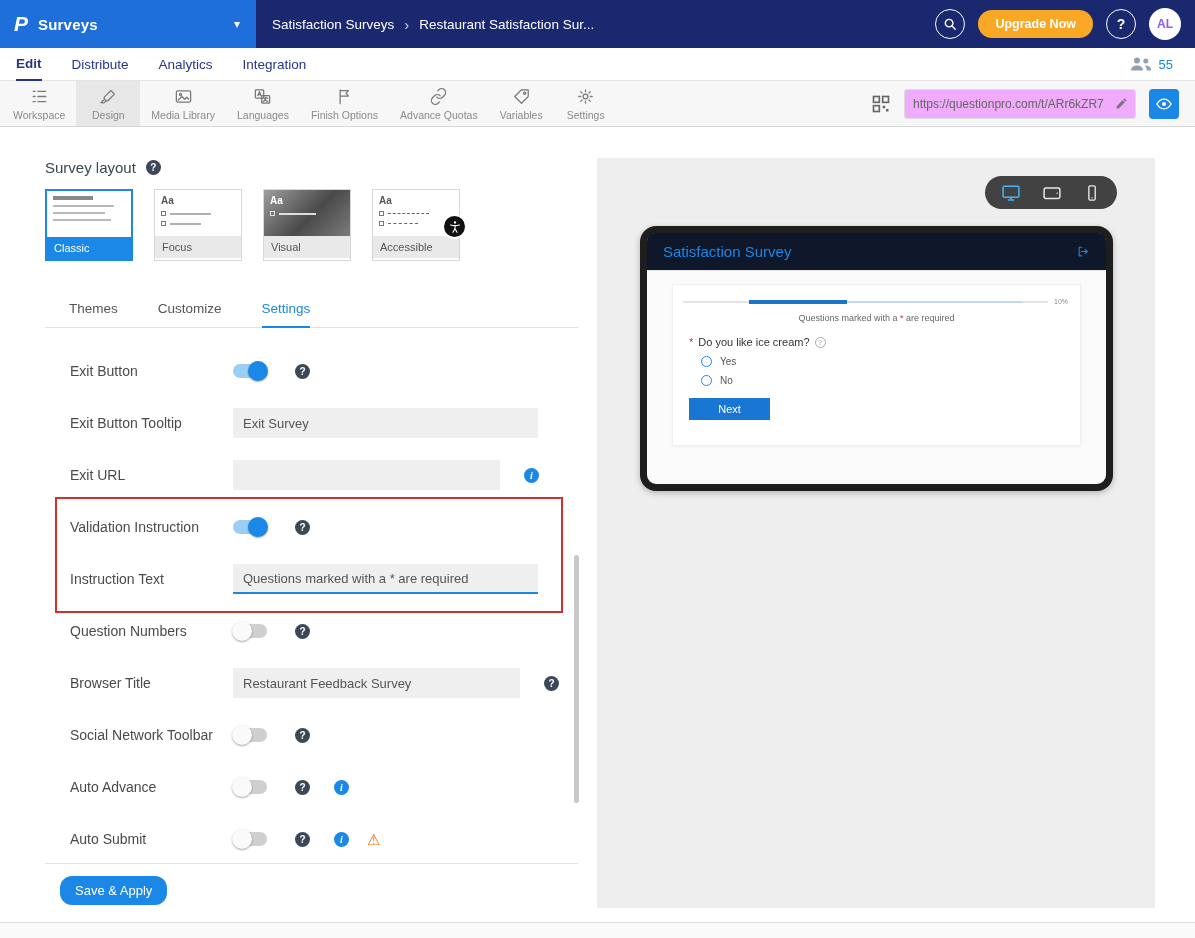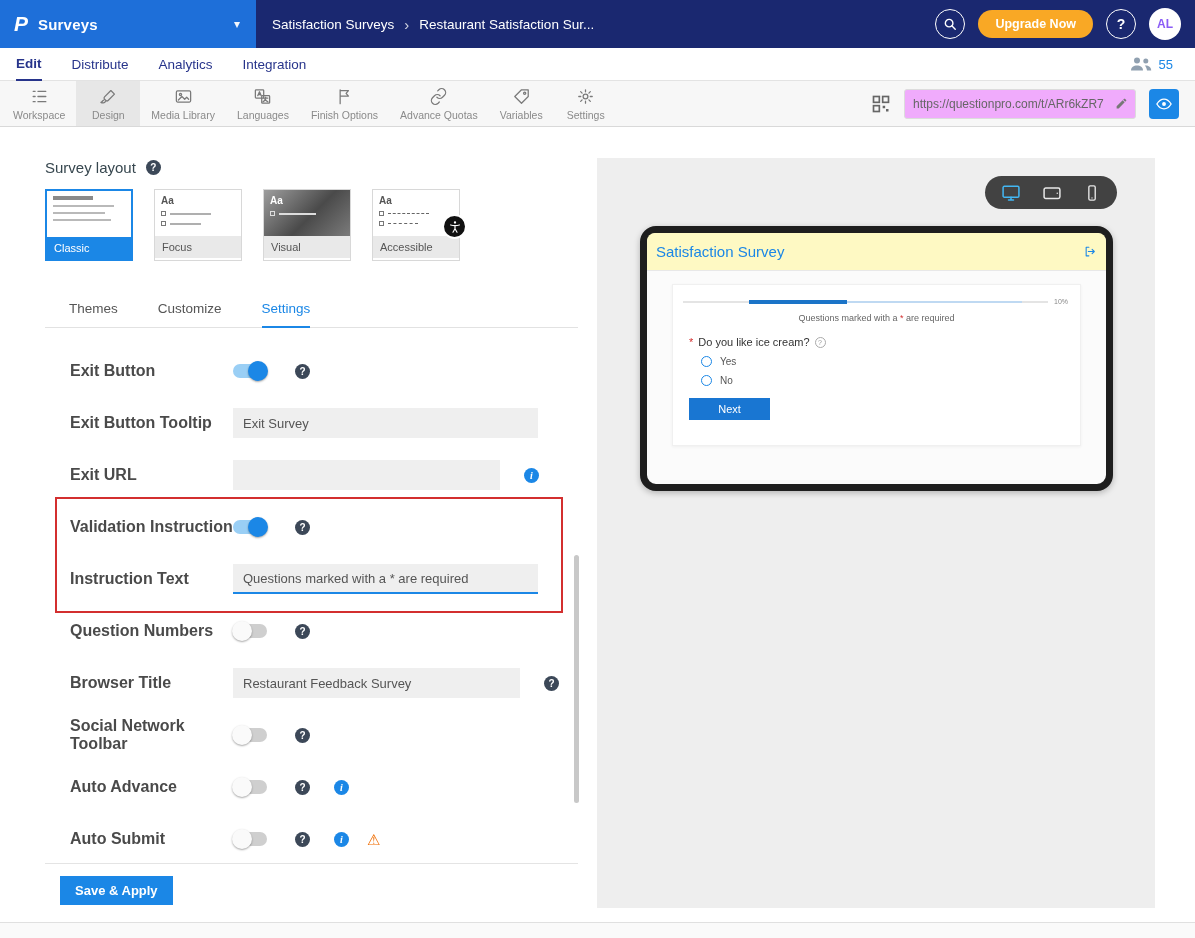--- a/index.html
+++ b/index.html
@@ -88,56 +88,56 @@
 
   
   .tab-row { position:absolute; left:45px; top:174px; width:533px; border-bottom:1px solid #E2E2E2;
     display:flex; gap:40px; padding-left:24px; }
   .stab { font-size:13.5px; color:#555; padding-bottom:10px; cursor:pointer; }
   .stab.active { color:#1B87E6; border-bottom:2px solid #1B87E6; margin-bottom:-1px; }
 
   
   .form { position:absolute; left:45px; top:218px; width:533px; }
   .frow { height:52px; display:flex; align-items:center; padding-left:25px; }
-  .flabel { width:163px; font-size:16px; color:#4A4A4A; flex-shrink:0;font-weight:bold; }
+  .flabel { width:163px; font-size:14px; color:#4A4A4A; flex-shrink:0; }
   .toggle { width:34px; height:14px; border-radius:7px; position:relative; cursor:pointer; flex-shrink:0; }
   .toggle .knob { width:20px; height:20px; border-radius:50%; position:absolute; top:-3px;
     box-shadow:0 1px 2px rgba(0,0,0,.35); }
   .toggle.on { background:#9ACFF5; }
   .toggle.on .knob { right:-1px; background:#1B87E6; }
   .toggle.off { background:#CFCFCF; }
   .toggle.off .knob { left:-1px; background:#FAFAFA; }
   .tgap { margin-left:28px; }
   .igap { margin-left:24px; }
   .wgap { margin-left:18px; }
   .finput { height:30px; background:#EFEFEF; border:none; outline:none; font-size:13px; color:#555;
     padding:0 10px; font-family:"Liberation Sans",sans-serif; }
   .finput.focused { border-bottom:2px solid #1B87E6; }
   .w305 { width:305px; } .w267 { width:267px; } .w287 { width:287px; }
 
   .form-footer { position:absolute; left:45px; top:736px; width:533px; border-top:1px solid #E4E4E4; }
-  .save-btn { margin:12px 0 0 15px; background:#1B87E6; color:#fff; border:none; border-radius:0;
-    height:29px; padding:0 15px; font-size:13px; cursor:pointer; font-family:"Liberation Sans",sans-serif;font-weight:bold; }
+  .save-btn { margin:12px 0 0 15px; background:#1B87E6; color:#fff; border:none; border-radius:12px;
+    height:29px; padding:0 15px; font-size:13px; cursor:pointer; font-family:"Liberation Sans",sans-serif; }
 
   .annotation { position:absolute; left:55px; top:370px; width:508px; height:116px;
     border:2px solid #D32F2F; pointer-events:none; }
   .scroll-thumb { position:absolute; left:574px; top:428px; width:5px; height:248px;
     background:#C8C8C8; border-radius:3px; cursor:pointer; }
 
   
   .right-panel { position:absolute; left:597px; top:31px; width:558px; height:750px; background:#EEEEEE; }
   .device-pill { position:absolute; top:18px; right:38px; width:132px; height:33px; background:#424242;
     border-radius:17px; display:flex; align-items:center; justify-content:space-around; padding:0 6px; }
   .dev-btn { background:none; border:none; cursor:pointer; display:flex; align-items:center; padding:2px; }
   .dev-btn svg { fill:none; stroke-width:1.8; stroke-linecap:round; stroke-linejoin:round; }
 
   .phone { position:absolute; left:43px; top:68px; width:473px; height:265px; background:#FBFBFB;
     border:7px solid #1E1E1E; border-radius:16px; box-shadow:0 2px 6px rgba(0,0,0,.25); }
-  .phone-header { height:38px; background:#fef9c3; border-bottom:1px solid #E8E8E8;
-    display:flex; align-items:center; padding:0 9px; border-radius:8px 8px 0 0; }
+  .phone-header { height:38px; background:#0f172a; border-bottom:1px solid #E8E8E8;
+    display:flex; align-items:center; padding:0 16px; border-radius:8px 8px 0 0; }
   .phone-title { color:#1B87E6; font-size:15px; }
   .exit-preview { margin-left:auto; background:none; border:none; cursor:pointer; display:flex; }
 
   .preview-card { margin:13px 25px 0; height:162px; background:#fff; border:1px solid #F0F0F0;
     box-shadow:0 1px 3px rgba(0,0,0,.05); }
   .progress-row { display:flex; align-items:center; padding:13px 12px 0 10px; }
   .progress-track { flex:1; height:2px; background:#E4E4E4; position:relative; }
   .progress-fill { position:absolute; left:18%; width:27%; top:-1px; height:4px; background:#1B74C8; }
   .progress-light { position:absolute; left:45%; width:48%; top:0; height:2px; background:#BFD9F2; }
   .progress-label { font-size:7px; color:#888; margin-left:6px; }

